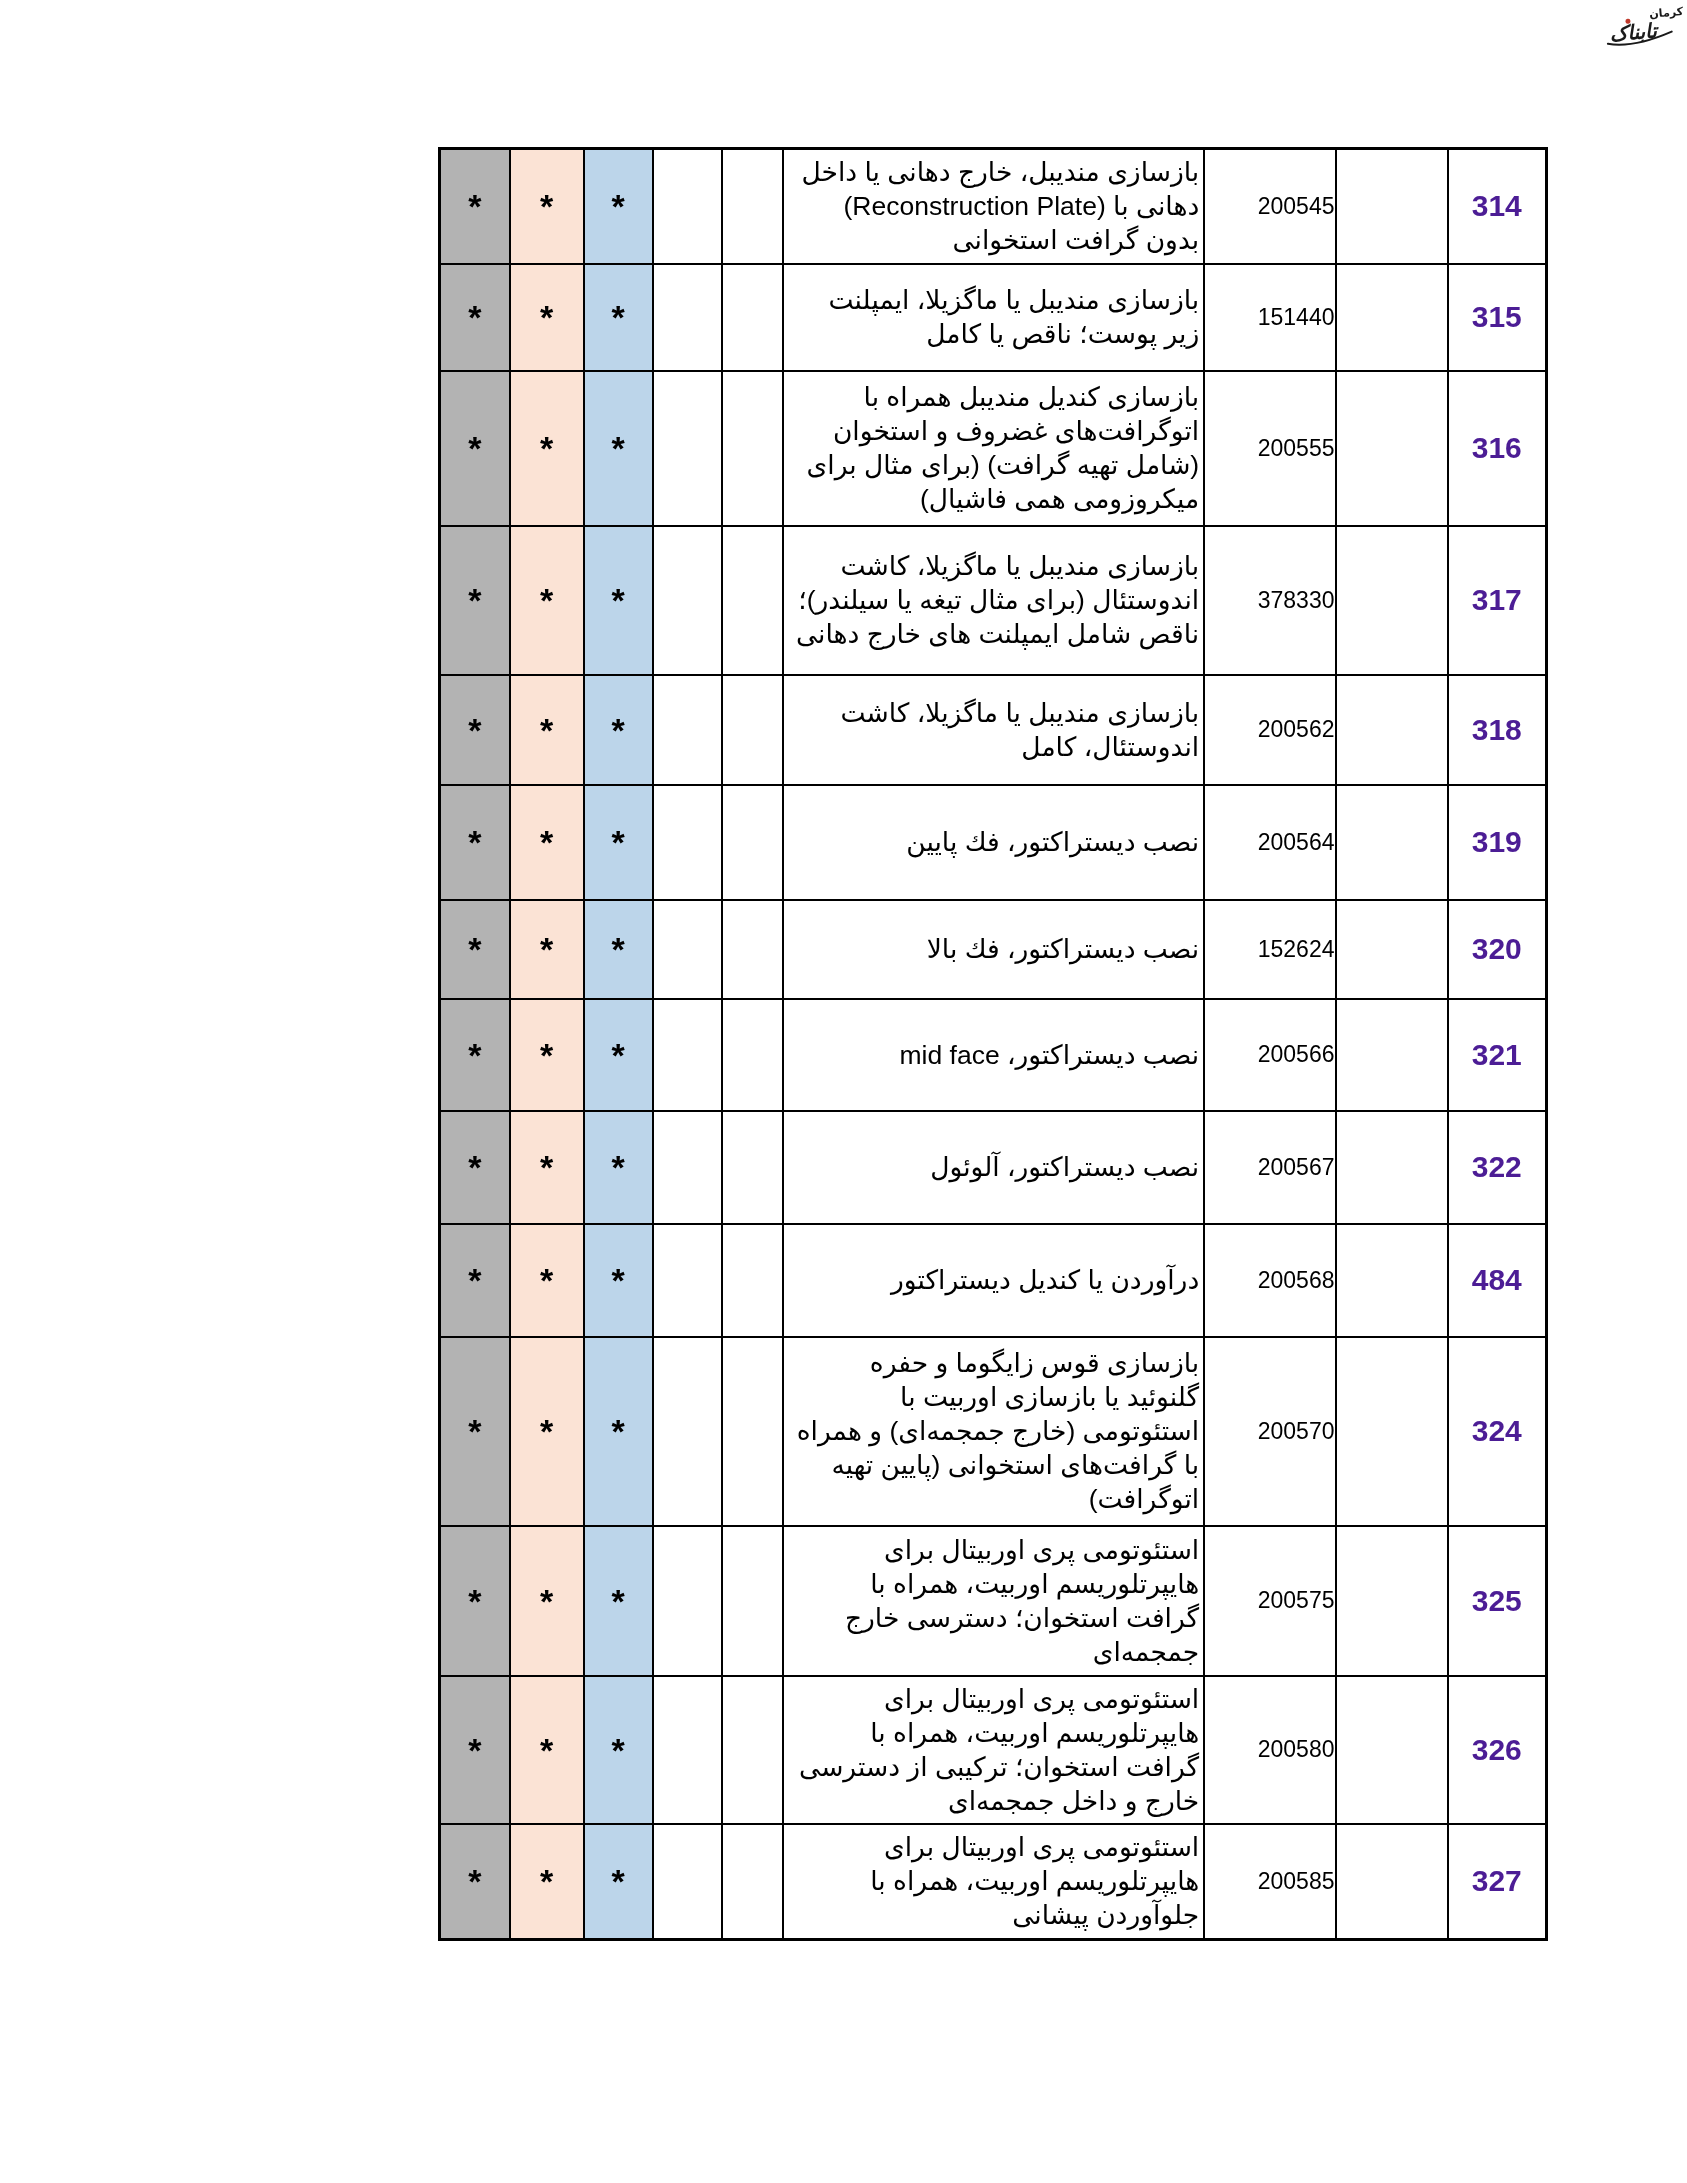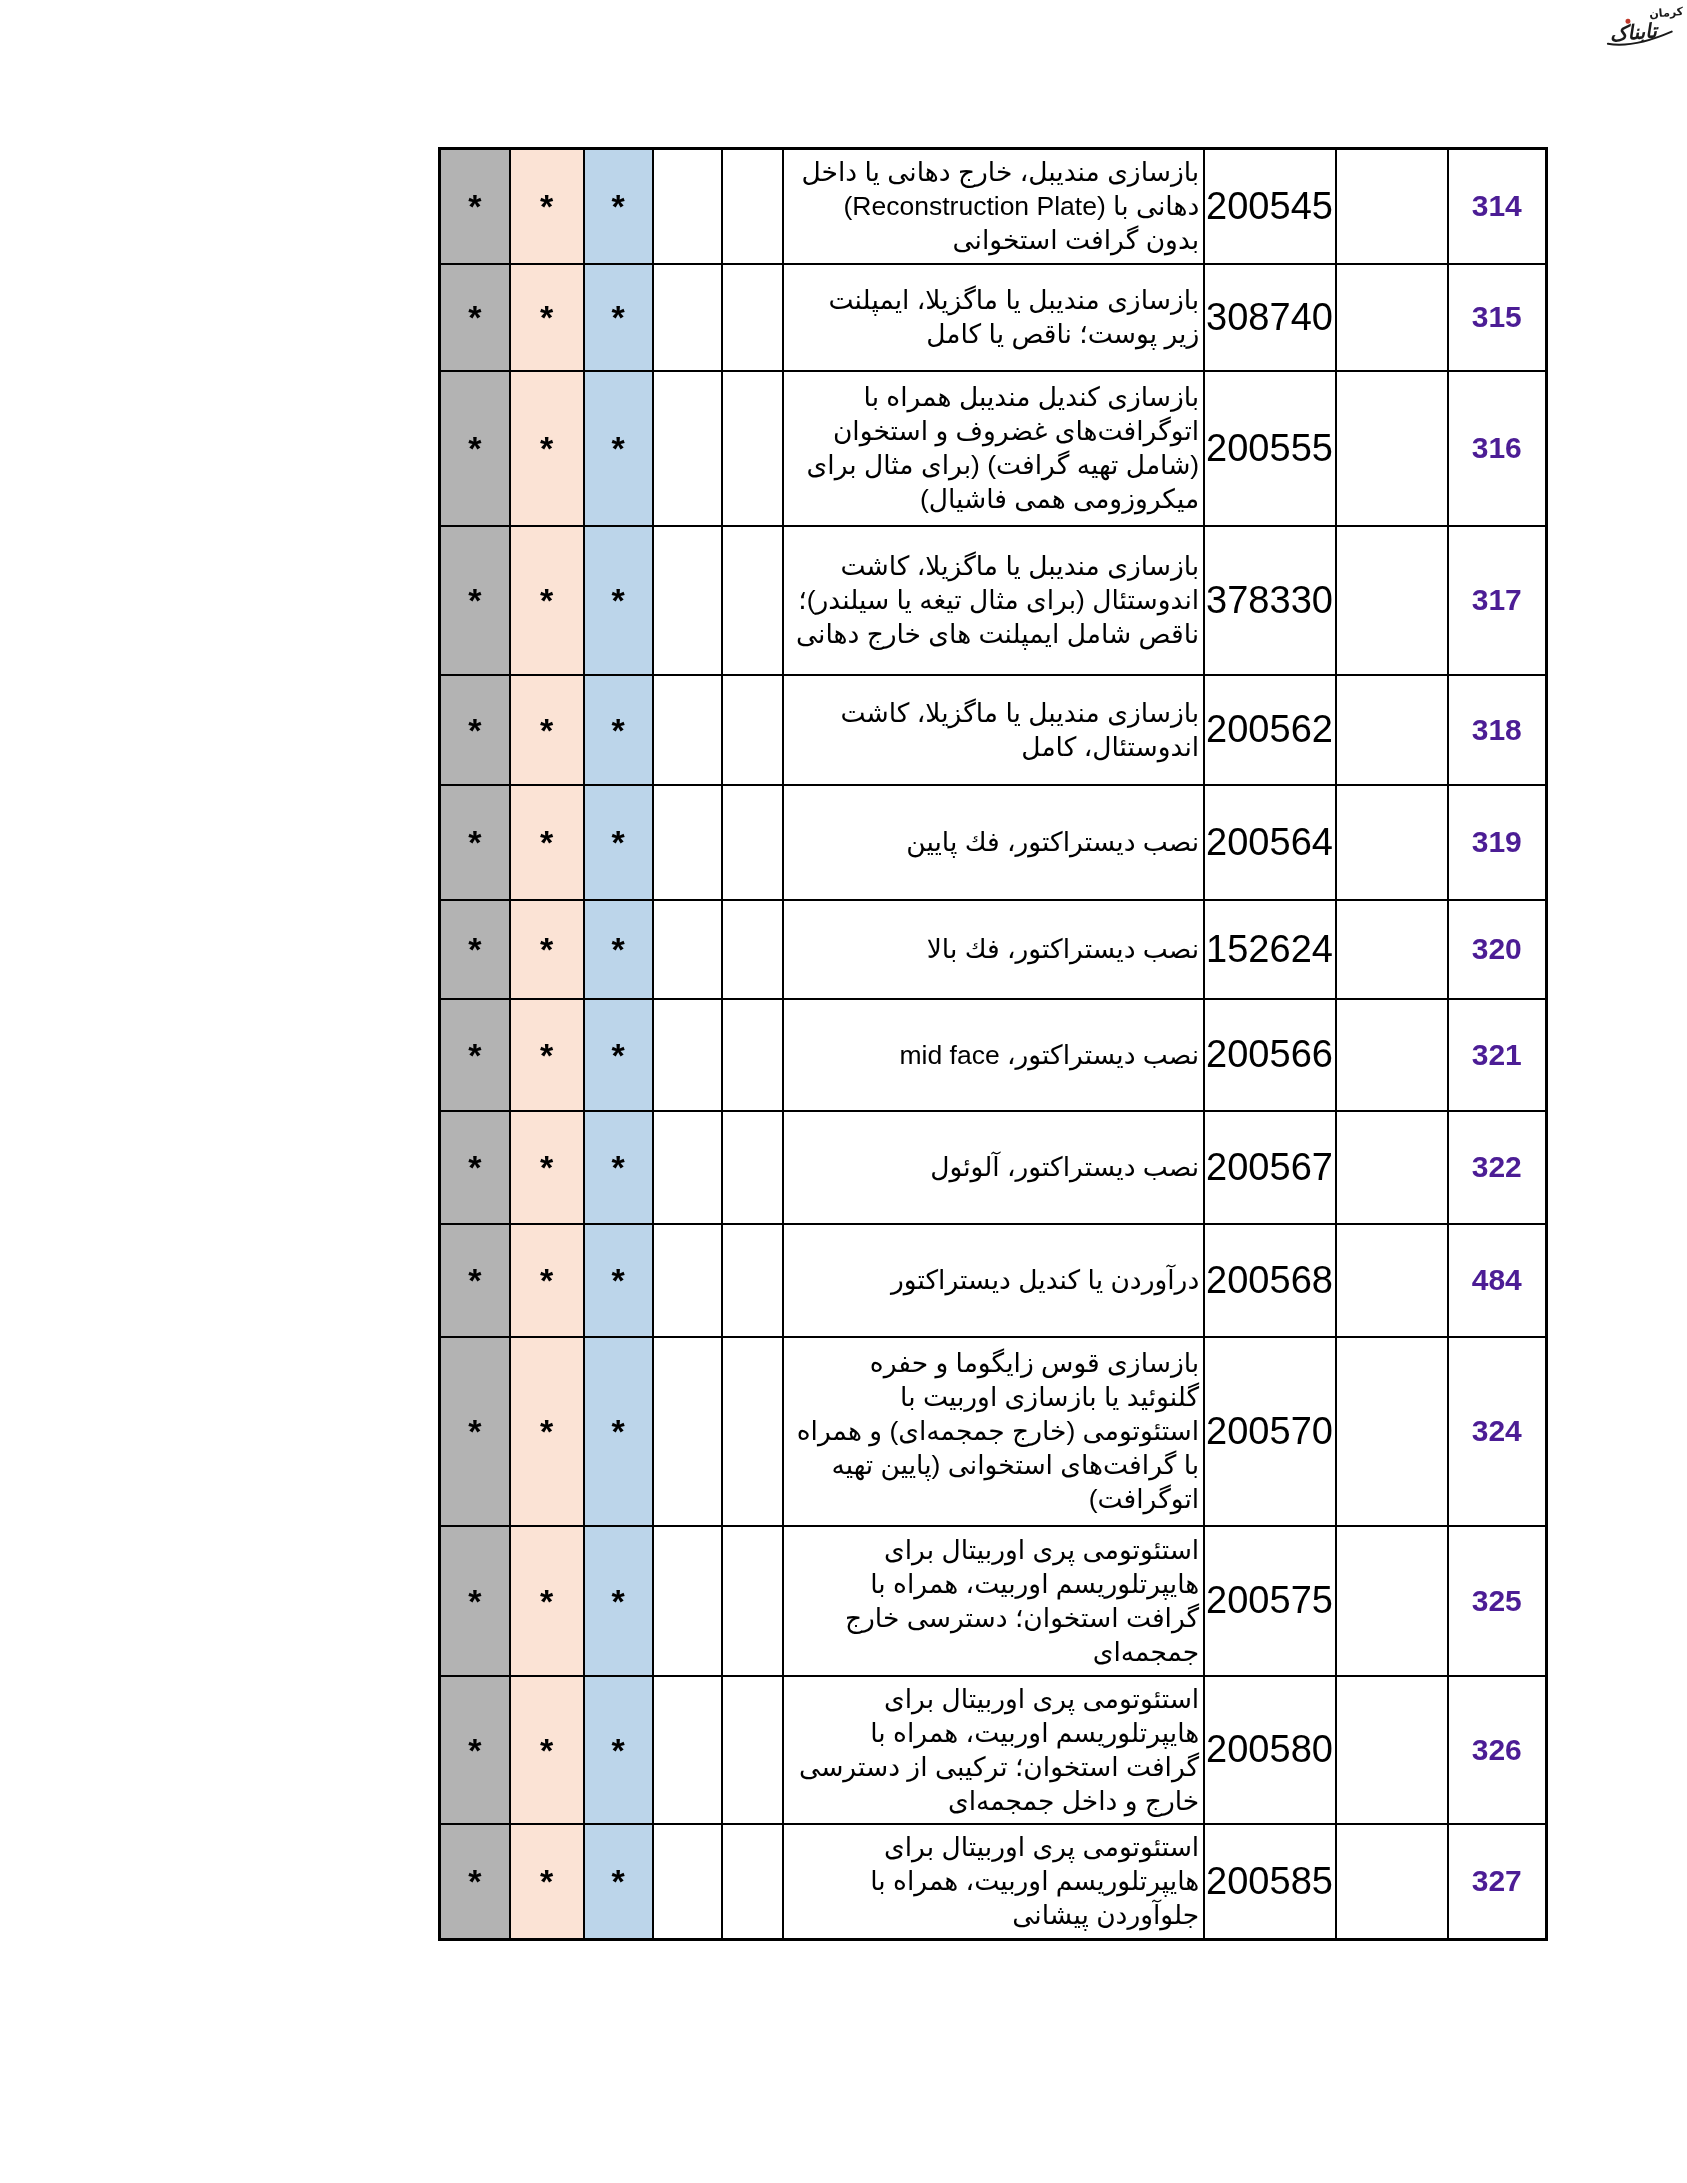--- a/index.html
+++ b/index.html
@@ -65,22 +65,22 @@
 
   td.desc-cell{
     direction:rtl;
     text-align:right;
     font-size:26.5px;
     line-height:34px;
     color:#000;
     padding:5.3px 3.3px 5.3px 9.3px;
   }
   td.code-cell{
-    text-align:center;
-    font-size:38px;
+    text-align:right;
+    font-size:23px;
     color:#000;
   }
   td.num-cell{
     text-align:center;
     font-size:30px;
     font-weight:bold;
     color:#4c1d95;
   }
 </style>
 </head>
@@ -121,21 +121,21 @@
       <td></td>
       <td class="num-cell">314</td>
     </tr>
         <tr style="height: 107px;">
       <td class="c-gray star-cell"><span class="star">*</span></td>
       <td class="c-peach star-cell"><span class="star">*</span></td>
       <td class="c-blue star-cell"><span class="star">*</span></td>
       <td></td>
       <td></td>
       <td class="desc-cell" dir="rtl" lang="fa">بازسازی مندیبل یا ماگزیلا، ایمپلنت زیر پوست؛ ناقص یا کامل</td>
-      <td class="code-cell">308740</td>
+      <td class="code-cell">151440</td>
       <td></td>
       <td class="num-cell">315</td>
     </tr>
         <tr style="height: 155px;">
       <td class="c-gray star-cell"><span class="star">*</span></td>
       <td class="c-peach star-cell"><span class="star">*</span></td>
       <td class="c-blue star-cell"><span class="star">*</span></td>
       <td></td>
       <td></td>
       <td class="desc-cell" dir="rtl" lang="fa">بازسازی کندیل مندیبل همراه با اتوگرافت‌های غضروف و استخوان (شامل تهیه گرافت) (برای مثال برای میکروزومی همی فاشیال)</td>

